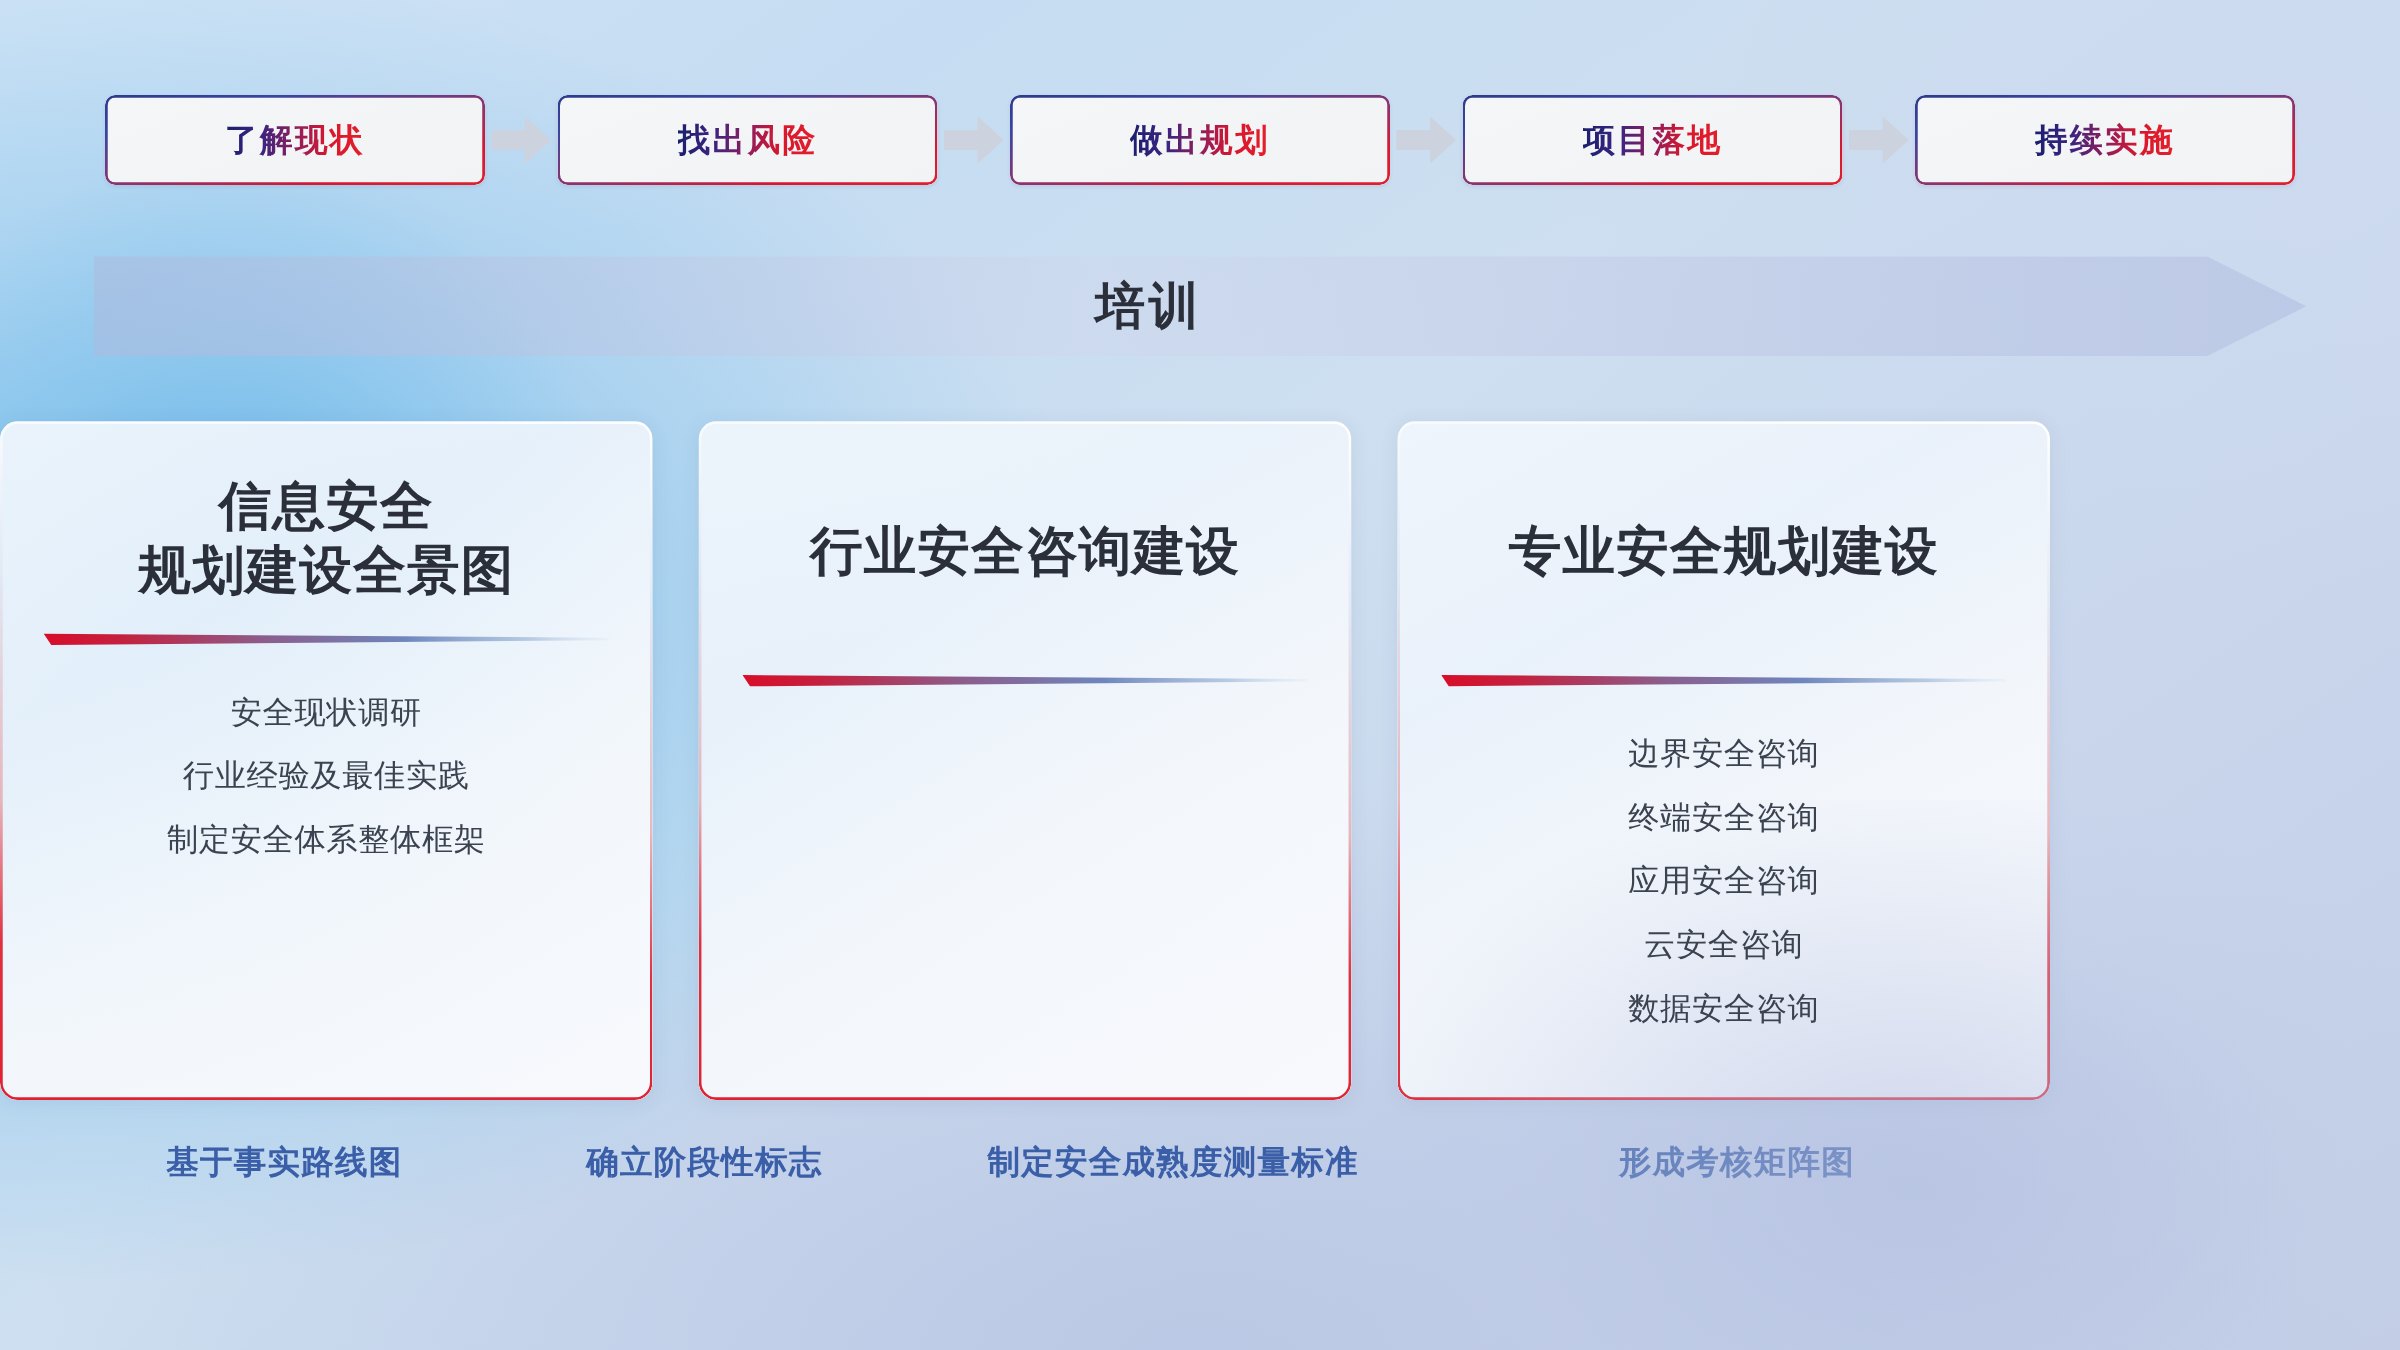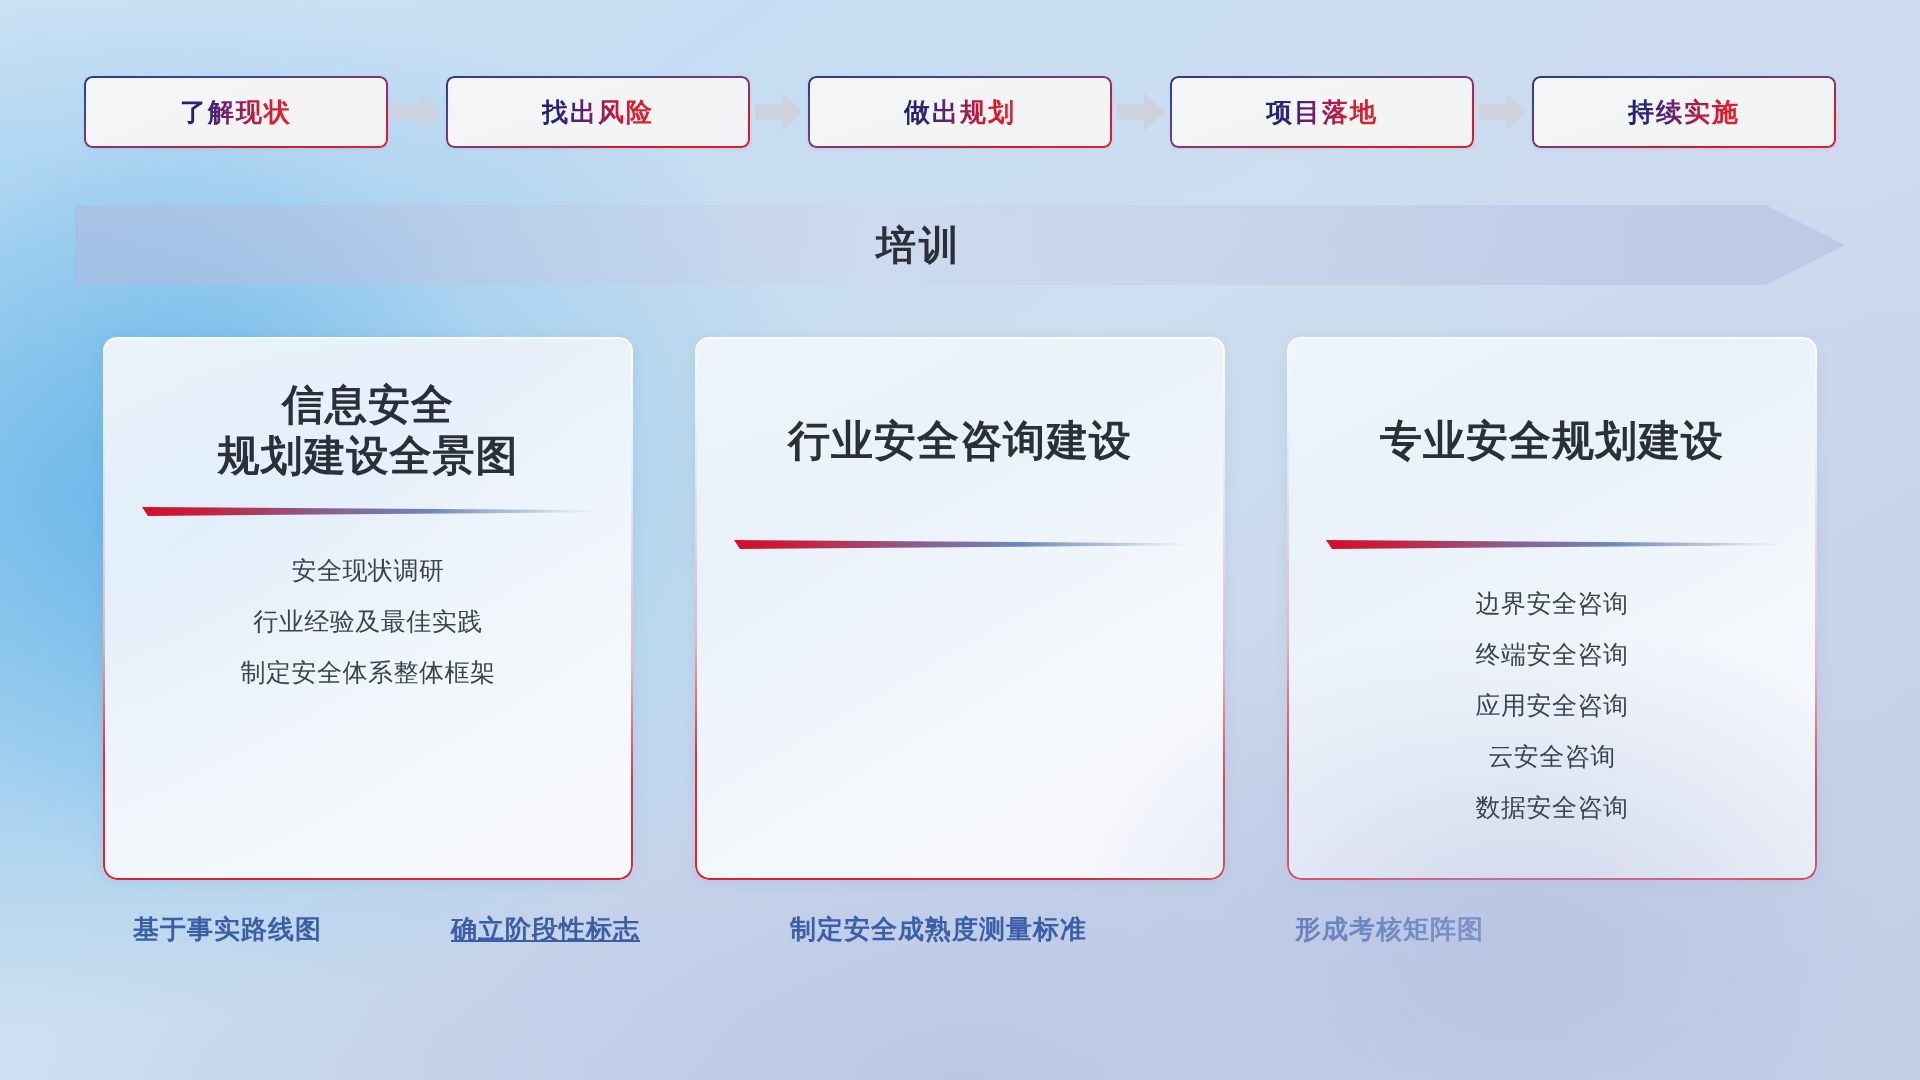--- a/index.html
+++ b/index.html
@@ -121,24 +121,24 @@
     font-weight: 700;
     color: #2b2f3a;
     letter-spacing: 3px;
     padding-right: 70px;
   }
 
   
   .cards {
     position: absolute;
     left: 0; top: 337px;
-    width: 1920px;
+    width: 1640px;
     display: flex;
     justify-content: center;
-    gap: 62px;
+    gap: 37px;
   }
   .card {
     position: relative;
     width: 530px;
     height: 543px;
     border-radius: 14px;
     background: linear-gradient(152deg,
        rgba(240,246,252,0.94) 0%,
        rgba(236,243,251,0.92) 30%,
        rgba(245,248,252,0.95) 60%,
@@ -345,18 +345,18 @@
         <li>终端安全咨询</li>
         <li>应用安全咨询</li>
         <li>云安全咨询</li>
         <li>数据安全咨询</li>
       </ul>
     </div>
   </div>
 
   <div class="bottom-labels">
     <div class="blabel" style="left:133px;">基于事实路线图</div>
-    <div class="blabel" style="left:451px;text-decoration:underline;">确立阶段性标志</div>
+    <div class="blabel" style="left:469px;">确立阶段性标志</div>
     <div class="blabel" style="left:790px;">制定安全成熟度测量标准</div>
     <div class="blabel" style="left:1295px;">形成考核矩阵图</div>
   </div>
 
 </div>
 
 </body></html>

